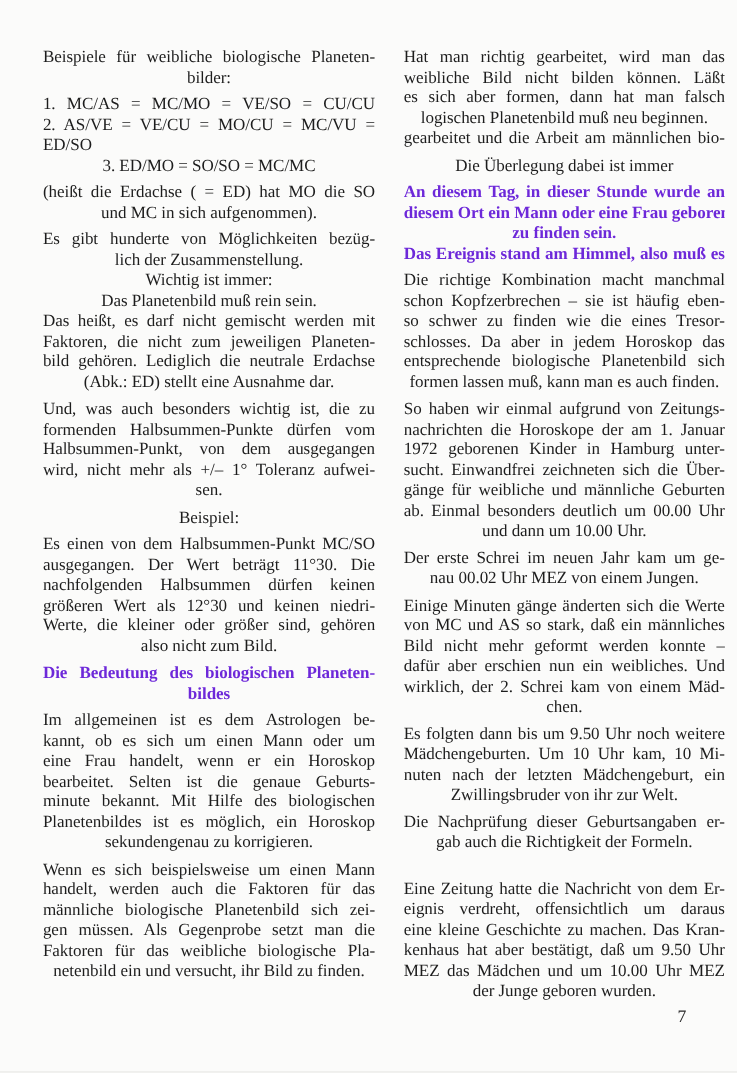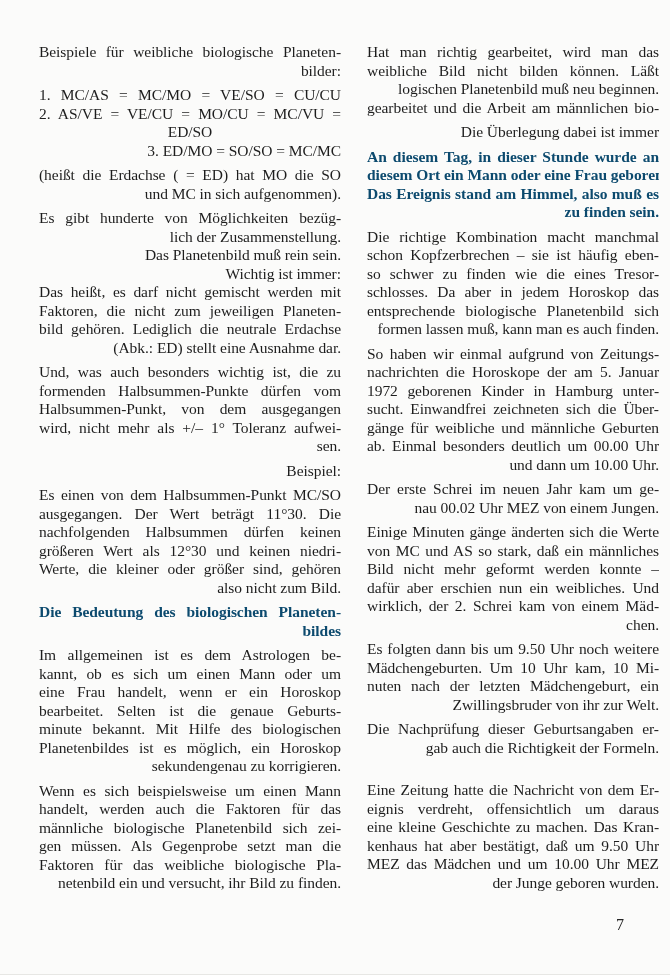--- a/index.html
+++ b/index.html
@@ -27,25 +27,25 @@
   .col {
     font-size: 15.5px;
     line-height: 18.5px;
     letter-spacing: -0.05px;
     overflow: hidden;
   }
   .col-left  { width: 302px; flex: 0 0 302px; }
   .col-right { width: 292px; flex: 0 0 292px; }
   .para { margin-top: 6px; }
   .para:first-child { margin-top: 0; }
-  .para.bold { font-weight: 700; color: #0c4a6e; }
+  .para.bold { font-weight: 700; color: #6d28d9; }
   .line { white-space: nowrap; }
   .line.j { text-align: justify; text-align-last: justify; }
-  .line.l { text-align: right; font-family: Liberation Serif, serif; }
-  .line.r { text-align: center; }
+  .line.l { text-align: center; font-family: Liberation Serif, serif; }
+  .line.r { text-align: left; }
   .page-number {
     position: absolute;
     top: 916px;
     right: 46px;
     font-size: 16px;
     color: #242424;
   }
 </style>
 </head>
 <body>
@@ -63,22 +63,22 @@
           <div class="line r">ED/SO</div>
           <div class="line l">3. ED/MO  =  SO/SO  =  MC/MC</div>
         </div>
         <div class="para">
           <div class="line j">(heißt die Erdachse ( = ED) hat MO die SO</div>
           <div class="line l">und MC in sich aufgenommen).</div>
         </div>
         <div class="para">
           <div class="line j">Es gibt hunderte von Möglichkeiten bezüg-</div>
           <div class="line l">lich der Zusammenstellung.</div>
+          <div class="line l">Wichtig ist immer:</div>
           <div class="line l">Das Planetenbild muß rein sein.</div>
-          <div class="line l">Wichtig ist immer:</div>
           <div class="line j">Das heißt, es darf nicht gemischt werden mit</div>
           <div class="line j">Faktoren, die nicht zum jeweiligen Planeten-</div>
           <div class="line j">bild gehören. Lediglich die neutrale Erdachse</div>
           <div class="line l">(Abk.: ED) stellt eine Ausnahme dar.</div>
         </div>
         <div class="para">
           <div class="line j">Und, was auch besonders wichtig ist, die zu</div>
           <div class="line j">formenden Halbsummen-Punkte dürfen vom</div>
           <div class="line j">Halbsummen-Punkt, von dem ausgegangen</div>
           <div class="line j">wird, nicht mehr als +/– 1° Toleranz aufwei-</div>
@@ -114,43 +114,44 @@
           <div class="line j">männliche biologische Planetenbild sich zei-</div>
           <div class="line j">gen müssen. Als Gegenprobe setzt man die</div>
           <div class="line j">Faktoren für das weibliche biologische Pla-</div>
           <div class="line l">netenbild ein und versucht, ihr Bild zu finden.</div>
         </div>
       </div>
     <div class="col col-right">
         <div class="para">
           <div class="line j">Hat man richtig gearbeitet, wird man das</div>
           <div class="line j">weibliche Bild nicht bilden können. Läßt</div>
+          <div class="line j">es sich aber formen, dann hat man falsch</div>
           <div class="line l">logischen Planetenbild muß neu beginnen.</div>
           <div class="line j">gearbeitet und die Arbeit am männlichen bio-</div>
         </div>
         <div class="para">
           <div class="line l">Die Überlegung dabei ist immer</div>
         </div>
         <div class="para bold">
           <div class="line j">An diesem Tag, in dieser Stunde wurde an</div>
           <div class="line j">diesem Ort ein Mann oder eine Frau geboren.</div>
+          <div class="line l">zu finden sein.</div>
           <div class="line j">Das Ereignis stand am Himmel, also muß es</div>
-          <div class="line l">zu finden sein.</div>
         </div>
         <div class="para">
           <div class="line j">Die richtige Kombination macht manchmal</div>
           <div class="line j">schon Kopfzerbrechen – sie ist häufig eben-</div>
           <div class="line j">so schwer zu finden wie die eines Tresor-</div>
           <div class="line j">schlosses. Da aber in jedem Horoskop das</div>
           <div class="line j">entsprechende biologische Planetenbild sich</div>
           <div class="line l">formen lassen muß, kann man es auch finden.</div>
         </div>
         <div class="para">
           <div class="line j">So haben wir einmal aufgrund von Zeitungs-</div>
-          <div class="line j">nachrichten die Horoskope der am 5. Januar</div>
+          <div class="line j">nachrichten die Horoskope der am 1. Januar</div>
           <div class="line j">1972 geborenen Kinder in Hamburg unter-</div>
           <div class="line j">sucht. Einwandfrei zeichneten sich die Über-</div>
           <div class="line j">gänge für weibliche und männliche Geburten</div>
           <div class="line j">ab. Einmal besonders deutlich um 00.00 Uhr</div>
           <div class="line l">und dann um 10.00 Uhr.</div>
         </div>
         <div class="para">
           <div class="line j">Der erste Schrei im neuen Jahr kam um ge-</div>
           <div class="line l">nau 00.02 Uhr MEZ von einem Jungen.</div>
         </div>

